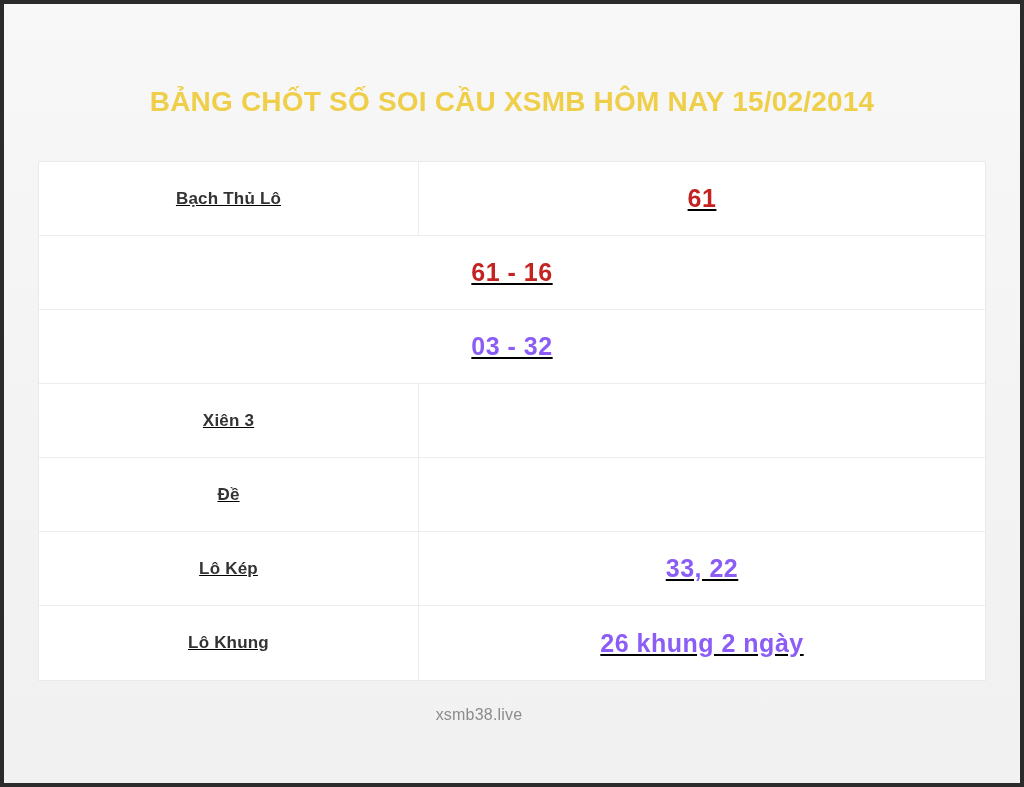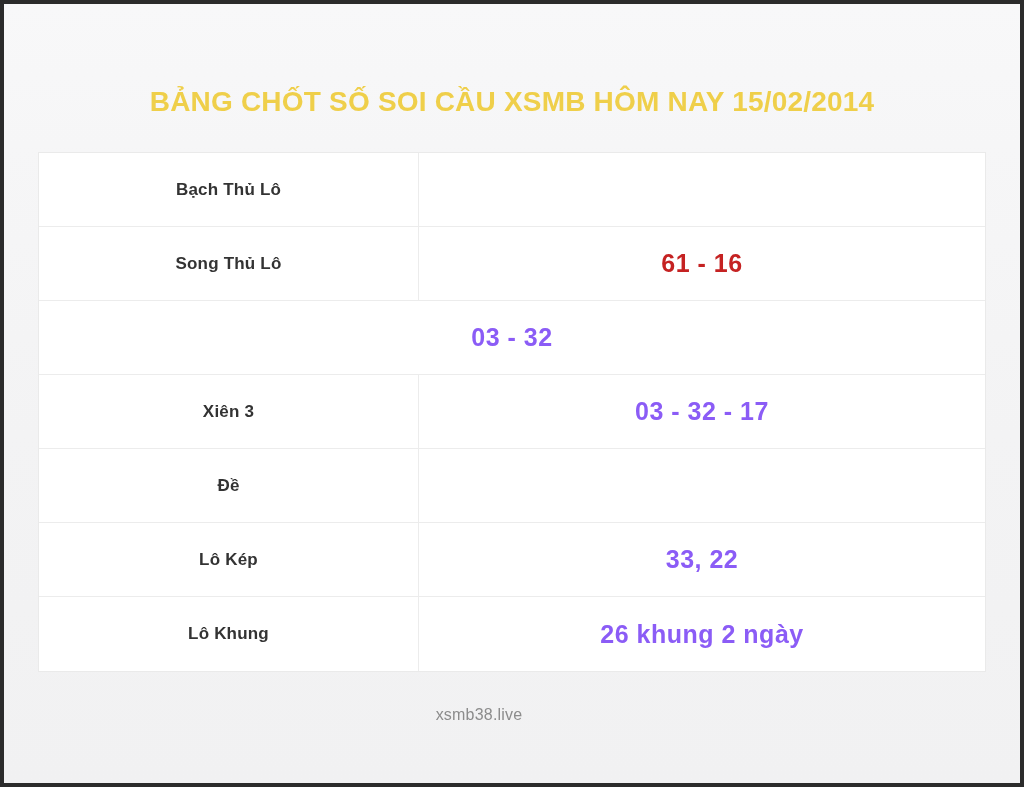--- a/index.html
+++ b/index.html
@@ -32,27 +32,28 @@
     color: #efcf4a;
     font-size: 28px;
     font-weight: bold;
     letter-spacing: 0.2px;
     line-height: 36px;
     white-space: nowrap;
   }
   #board {
     position: absolute;
     left: 34px;
-    top: 148px;
+    top: 157px;
     width: 948px;
     border: 1px solid #eaeaea;
     border-collapse: separate;
     border-spacing: 0;
     box-sizing: border-box;
     background: #ffffff;
+    text-decoration: underline;
   }
   .row {
     display: flex;
     width: 100%;
     height: 74px;
     box-sizing: border-box;
     border-bottom: 1px solid #ececec;
     background: #ffffff;
   }
   .row:last-child {
@@ -101,34 +102,33 @@
 <body>
 
 <div id="page">
 
   <div id="title">BẢNG CHỐT SỐ SOI CẦU XSMB HÔM NAY 15/02/2014</div>
 
   <div id="board">
 
     <div class="row">
       <div class="cell-label">Bạch Thủ Lô</div>
+      <div class="cell-value accent">61</div>
     </div>
 
     <div class="row">
-      <div class="cell-label">Song Thủ Lô</div>
       <div class="cell-value accent">61 - 16</div>
     </div>
 
     <div class="row">
       <div class="cell-value">03 - 32</div>
     </div>
 
     <div class="row">
       <div class="cell-label">Xiên 3</div>
-      <div class="cell-value">03 - 32 - 17</div>
     </div>
 
     <div class="row">
       <div class="cell-label">Đề</div>
     </div>
 
     <div class="row">
       <div class="cell-label">Lô Kép</div>
       <div class="cell-value">33, 22</div>
     </div>

